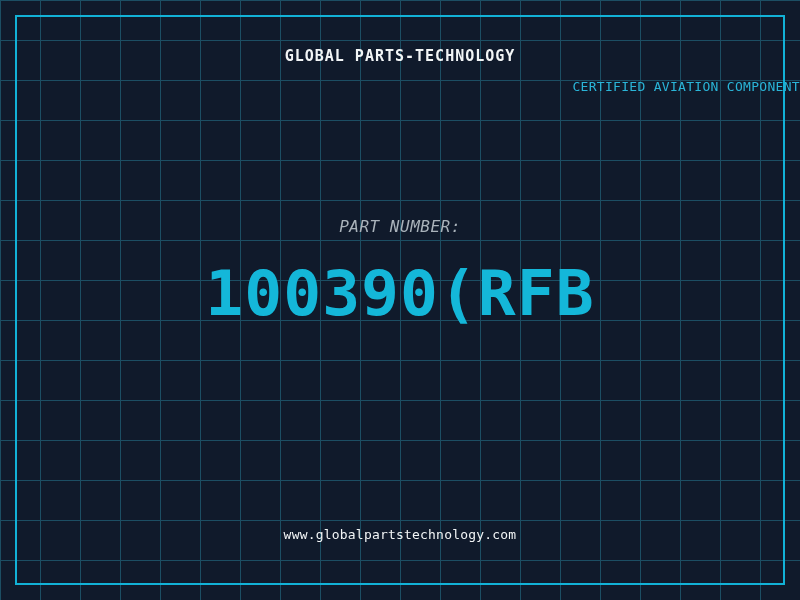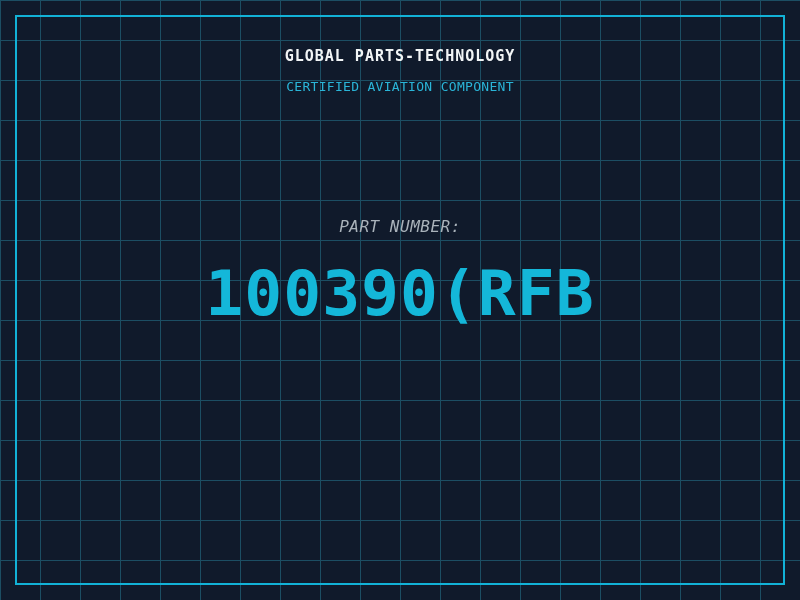--- a/index.html
+++ b/index.html
@@ -34,20 +34,21 @@
     position:absolute;left:0;width:100%;
     text-align:center;line-height:1;white-space:pre;
   }
   .company-name{
     top:49px;font-size:15px;font-weight:bold;
     letter-spacing:1px;color:var(--white-text);
   }
   .subtitle{
     top:80px;font-size:13px;letter-spacing:0.3px;
     color:var(--accent-cyan);
+    text-align:right;
   }
   .part-label{
     top:219px;font-size:16px;letter-spacing:0.5px;
     color:var(--gray-text);
     font-style:italic;
   }
   .part-number{
     top:262px;font-size:63px;font-weight:bold;
     letter-spacing:1px;color:var(--part-cyan);
   }
@@ -63,13 +64,14 @@
   <div class="frame"></div>
 
   <div class="txt company-name">GLOBAL PARTS-TECHNOLOGY</div>
 
   <div class="txt subtitle">CERTIFIED AVIATION COMPONENT</div>
 
   <div class="txt part-label">PART NUMBER:</div>
 
   <div class="txt part-number">100390(RFB</div>
 
+  <div class="txt website">www.globalpartstechnology.com</div>
 </div>
 
 </body></html>

